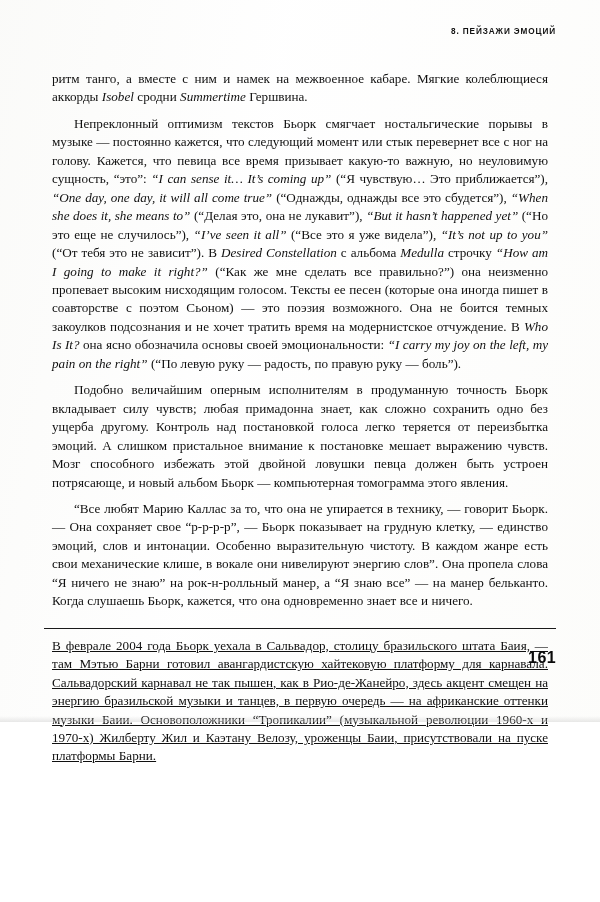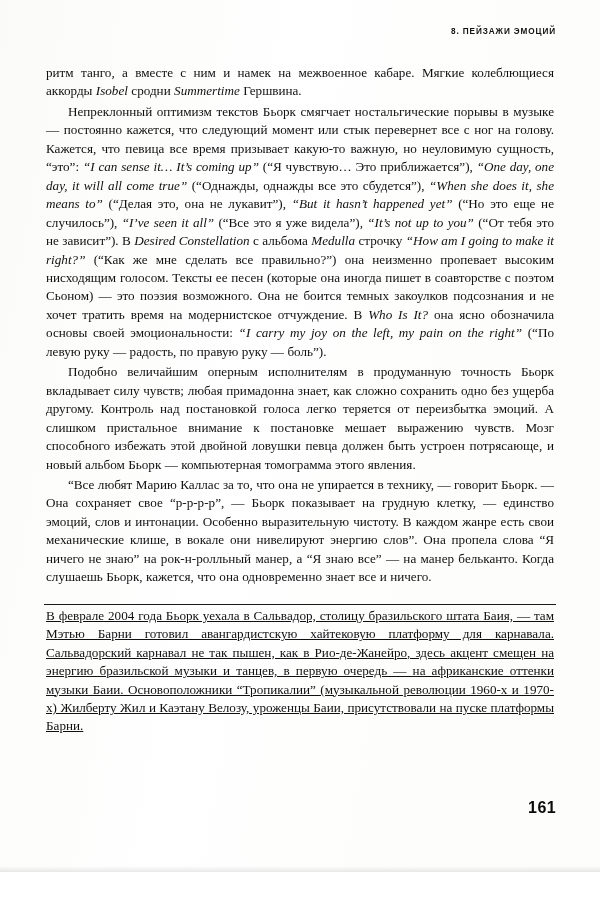--- a/index.html
+++ b/index.html
@@ -14,21 +14,21 @@
     color: #0d0d0d;
     overflow: hidden;
     position: relative;
   }
 
   .page {
     position: absolute;
     left: 0;
     top: 0;
     width: 600px;
-    height: 872px;
+    height: 722px;
     background: #fefefe;
   }
 
   
   .paper-tint {
     position: absolute;
     inset: 0;
     background:
       linear-gradient(100deg, rgba(250,250,248,0.9) 0%, rgba(255,255,255,0.6) 40%, rgba(252,252,250,0.9) 100%);
     pointer-events: none;
@@ -48,21 +48,21 @@
   }
 
   .content {
     position: absolute;
     left: 44px;
     top: 62px;
     width: 512px;
   }
 
   p.body {
-    margin: 2px;
+    margin: 8px;
     font-size: 13.15px;
     line-height: 18.45px;
     text-align: justify;
     text-justify: inter-word;
     text-indent: 22px;
     hyphens: manual;
     word-spacing: 0.1px;
     color: #101010;
   }
 

